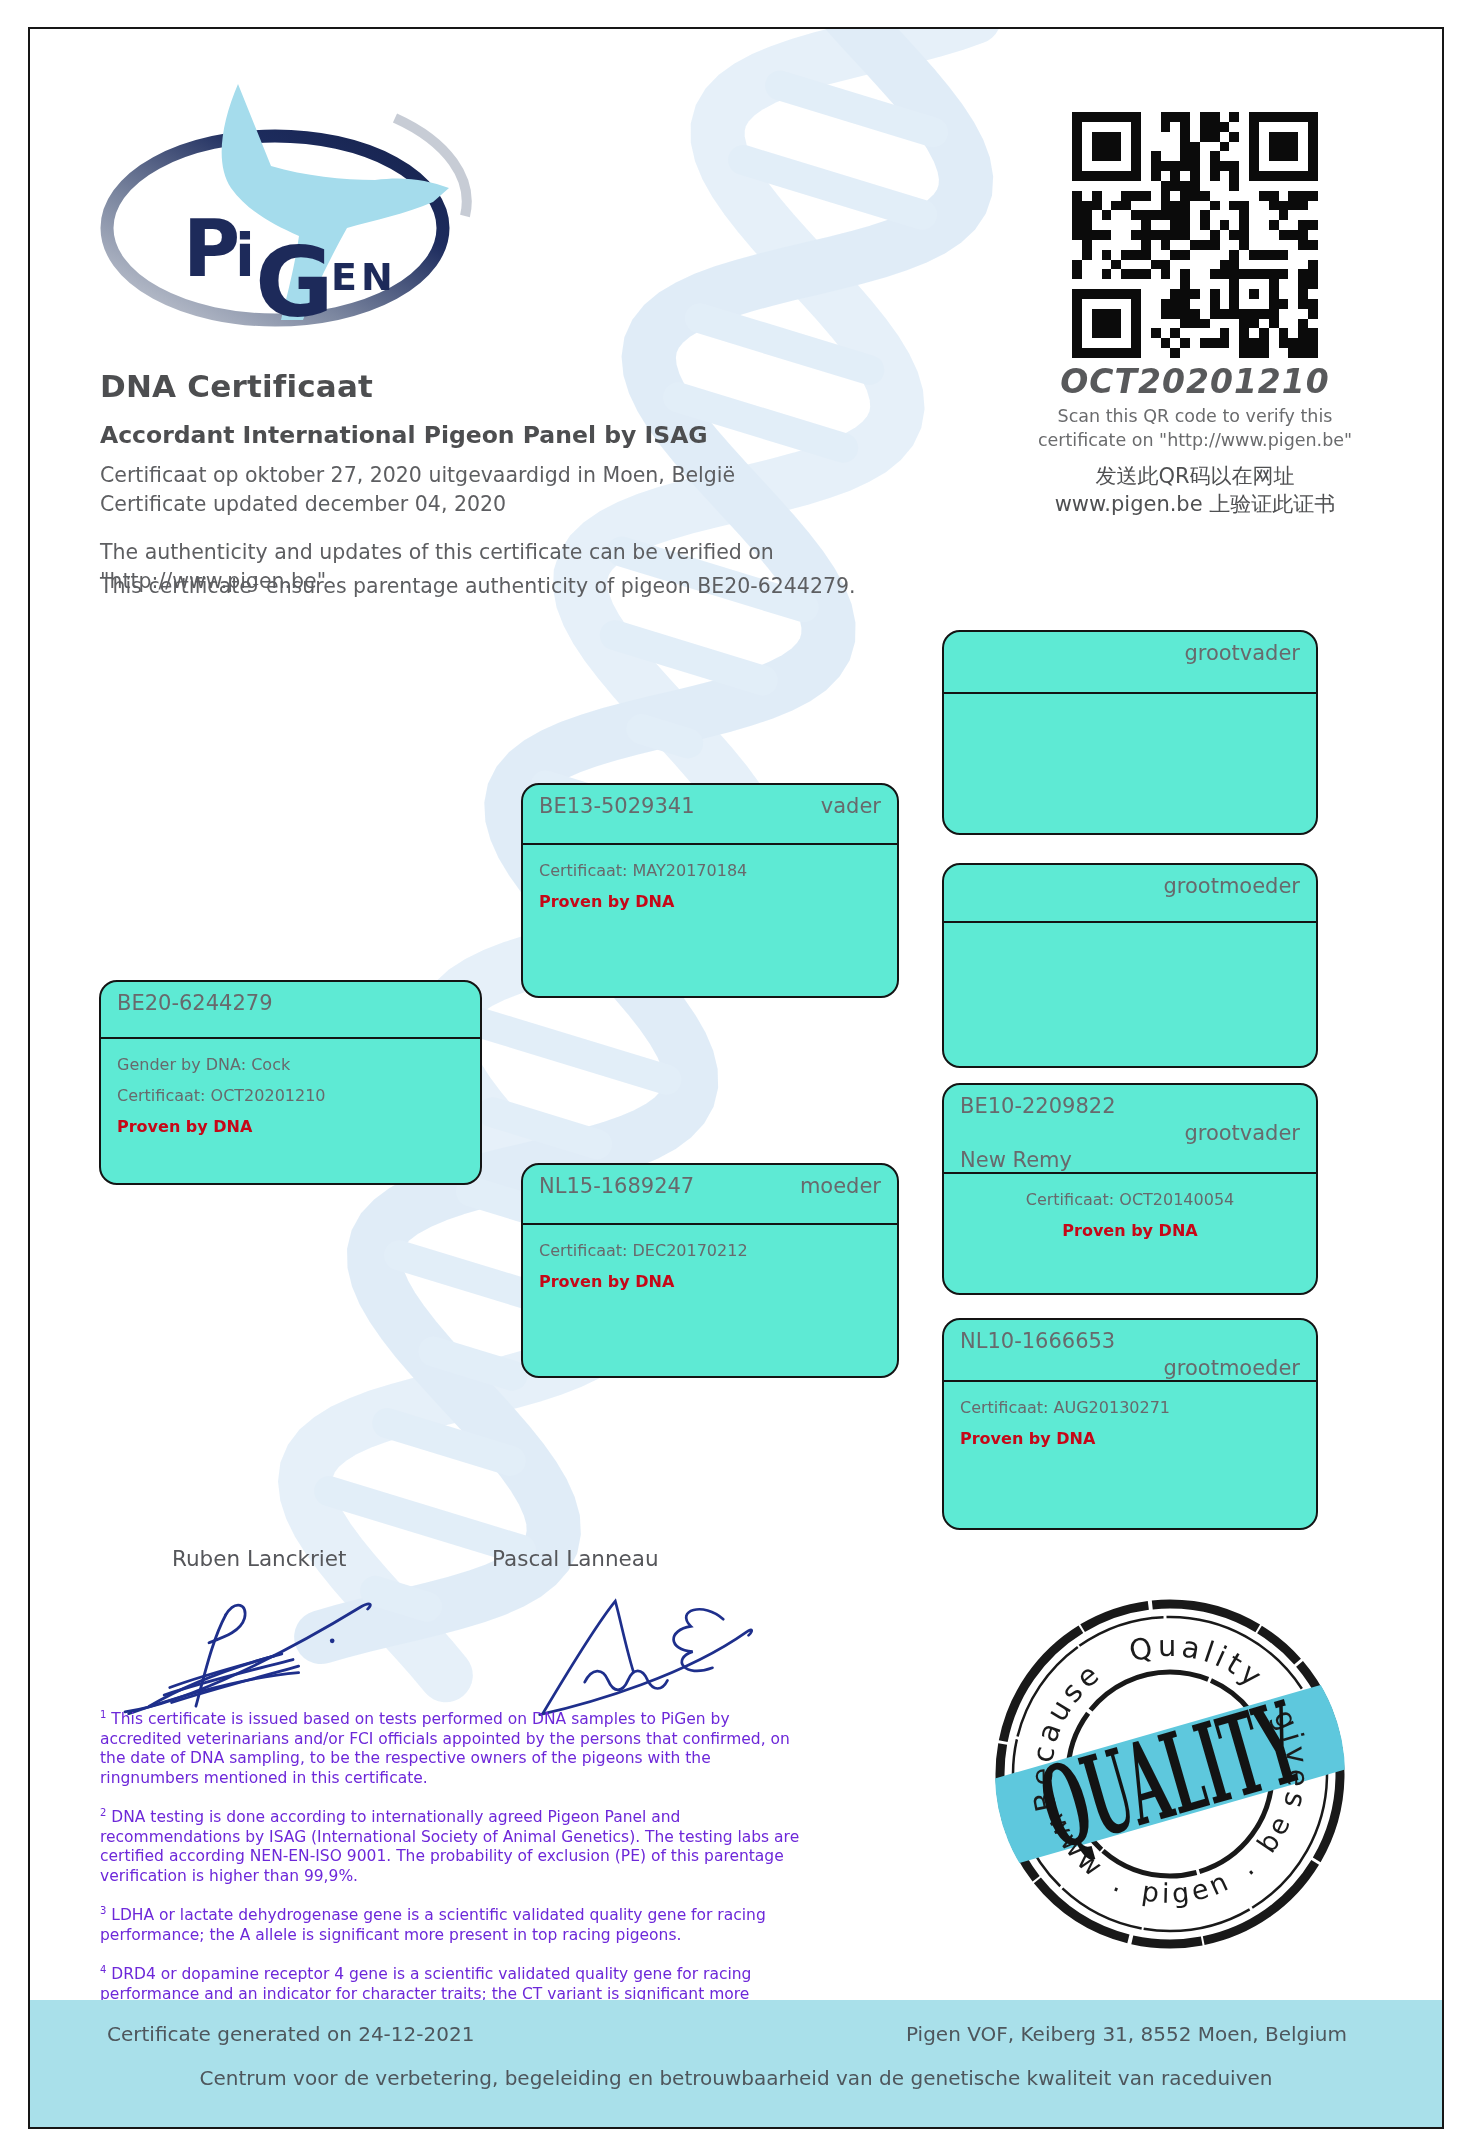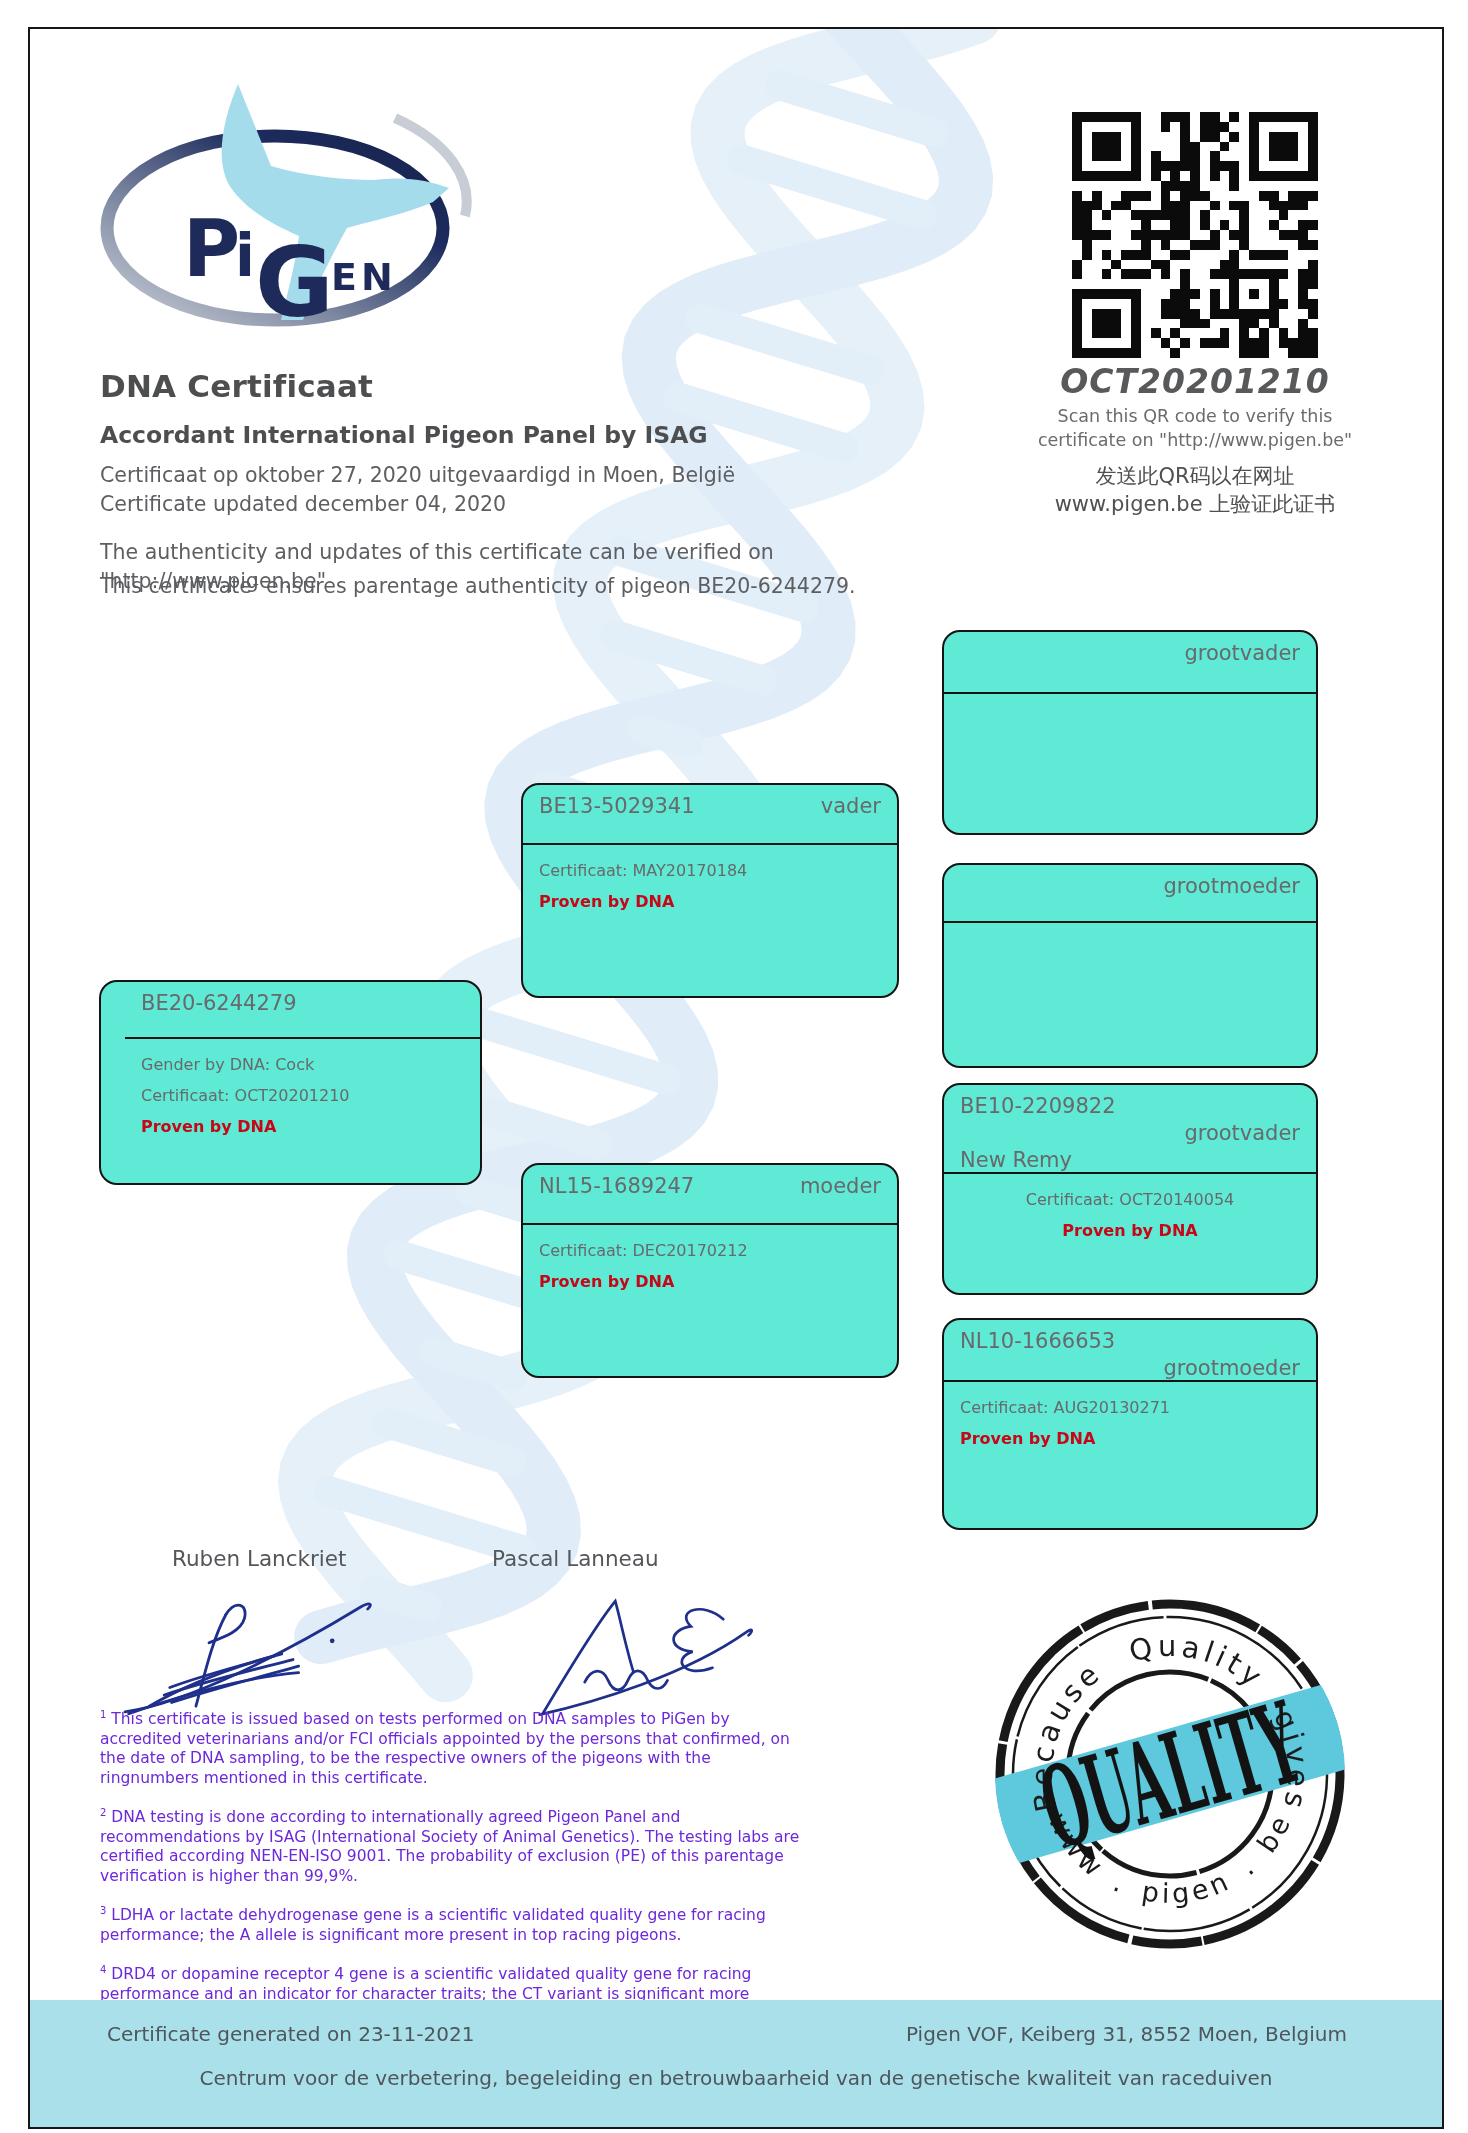--- a/index.html
+++ b/index.html
@@ -460,21 +460,21 @@
             <span>BE13-5029341</span>
             <span>vader</span>
           </div>
       </div>
       <div class="box-body">
         <div>Certificaat: MAY20170184</div>
         <div class="proven">Proven by DNA</div>
       </div>
     </div>
 
-    <div class="box" style="left:99px;top:980px;width:383px;height:205px;padding-left:24px;">
+    <div class="box" style="left:99px;top:980px;width:383px;height:205px;">
       <div class="box-hdr" style="height:57px;">
         <div class="hdr-row">
             <span>BE20-6244279</span>
           </div>
       </div>
       <div class="box-body">
         <div>Gender by DNA: Cock</div>
         <div>Certificaat: OCT20201210</div>
         <div class="proven">Proven by DNA</div>
       </div>
@@ -584,18 +584,18 @@
         </text>
         <g transform="rotate(-16 185 192)">
           <text transform="translate(185 233) scale(0.78 1.75)" text-anchor="middle" font-family="'DejaVu Serif',serif" font-weight="bold" font-size="64" fill="#131313" letter-spacing="1">QUALITY</text>
         </g>
       </svg>
     </div>
 
   </div>
 
   <div class="footer-band">
-    <div class="footer-text" style="left:77px;top:22px;">Certificate generated on 23-11-2021</div>
+    <div class="footer-text" style="left:77px;top:22px;">Certificate generated on 24-12-2021</div>
     <div class="footer-text" style="right:95px;top:22px;">Pigen VOF, Keiberg 31, 8552 Moen, Belgium</div>
     <div class="footer-text" style="left:0;right:0;top:66px;text-align:center;">Centrum voor de verbetering, begeleiding en betrouwbaarheid van de genetische kwaliteit van raceduiven</div>
   </div>
 
 </div>
 
 </body></html>

